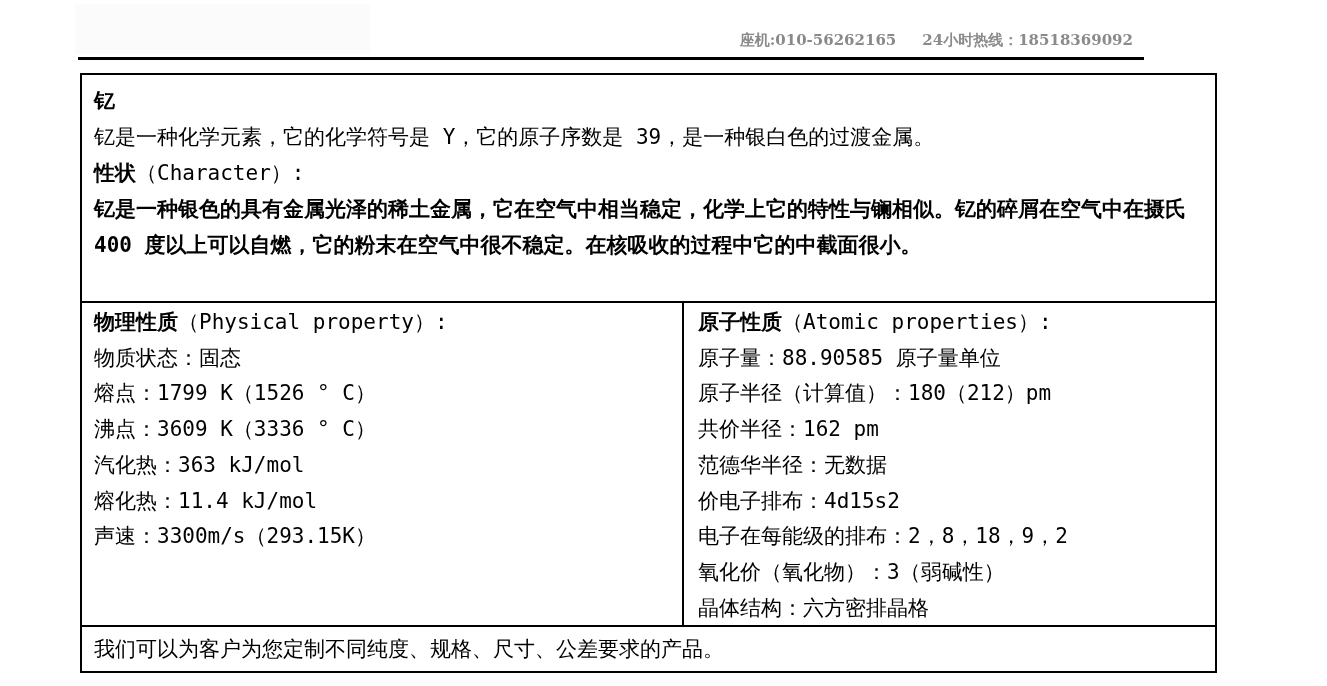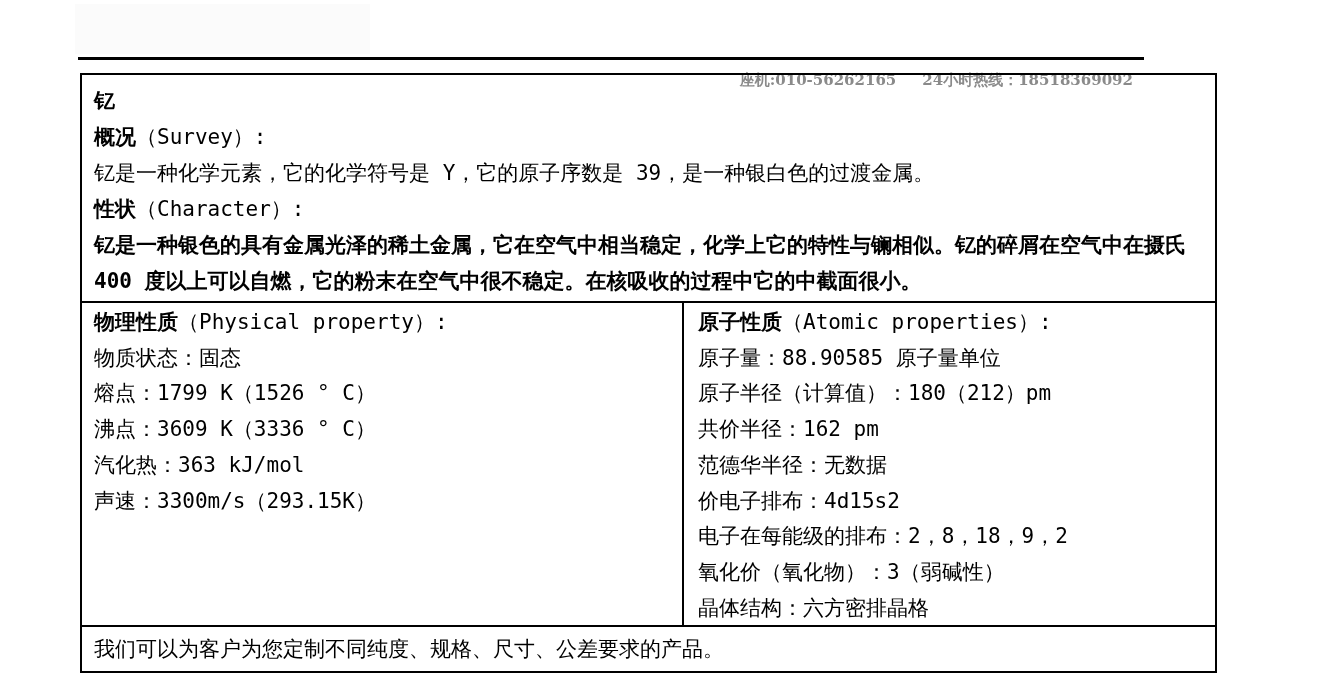--- a/index.html
+++ b/index.html
@@ -27,21 +27,20 @@
   }
   .header-contact {
     position: absolute;
     top: 31px;
     right: 194px;
     font-size: 15px;
     font-weight: bold;
     color: #8a8a8a;
     font-family: "DejaVu Serif", "Liberation Serif", serif;
     white-space: nowrap;
-    margin-top: 40px;
   }
   .header-contact .gap {
     display: inline-block;
     width: 26px;
   }
   .header-rule {
     position: absolute;
     left: 78px;
     top: 57px;
     width: 1066px;
@@ -103,34 +102,34 @@
 <div class="header-contact">
   <span>座机:010-56262165</span><span class="gap"></span><span>24小时热线：18518369092</span>
 </div>
 
 <div class="header-rule"></div>
 
 <div class="doc-table">
 
   <div class="row-overview">
     <div class="line b">钇</div>
-    <div class="line"><span class="b">概况</span><span>（Survey）:</span></div>
     <div class="line">钇是一种化学元素，它的化学符号是 Y，它的原子序数是 39，是一种银白色的过渡金属。</div>
     <div class="line"><span class="b">性状</span><span>（Character）:</span></div>
     <div class="wrap">钇是一种银色的具有金属光泽的稀土金属，它在空气中相当稳定，化学上它的特性与镧相似。钇的碎屑在空气中在摄氏 400 度以上可以自燃，它的粉末在空气中很不稳定。在核吸收的过程中它的中截面很小。</div>
   </div>
 
   <div class="row-properties">
 
     <div class="col-physical">
       <div class="line"><span class="b">物理性质</span><span>（Physical property）:</span></div>
       <div class="line">物质状态：固态</div>
       <div class="line">熔点：1799 K（1526 ° C）</div>
       <div class="line">沸点：3609 K（3336 ° C）</div>
       <div class="line">汽化热：363 kJ/mol</div>
+      <div class="line">熔化热：11.4 kJ/mol</div>
       <div class="line">声速：3300m/s（293.15K）</div>
     </div>
 
     <div class="col-atomic">
       <div class="line"><span class="b">原子性质</span><span>（Atomic properties）:</span></div>
       <div class="line">原子量：88.90585 原子量单位</div>
       <div class="line">原子半径（计算值）：180（212）pm</div>
       <div class="line">共价半径：162 pm</div>
       <div class="line">范德华半径：无数据</div>
       <div class="line">价电子排布：4d15s2</div>

